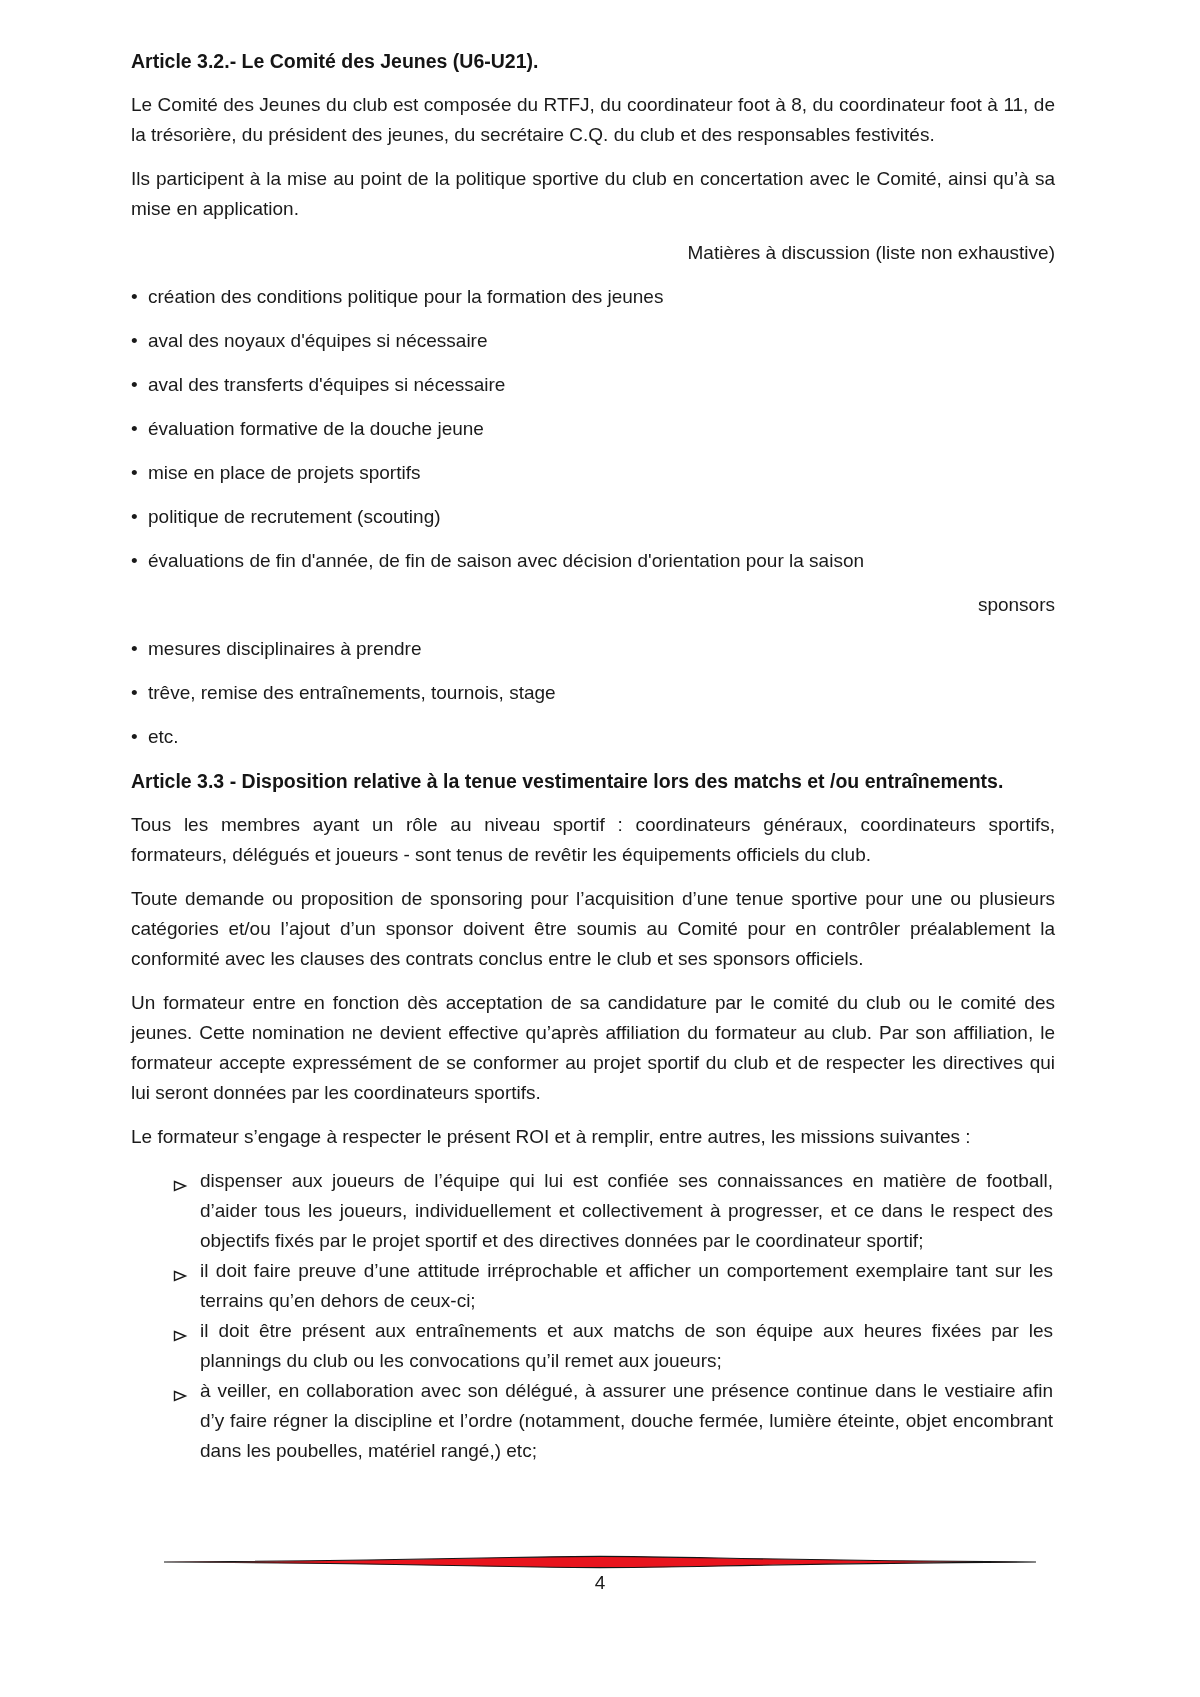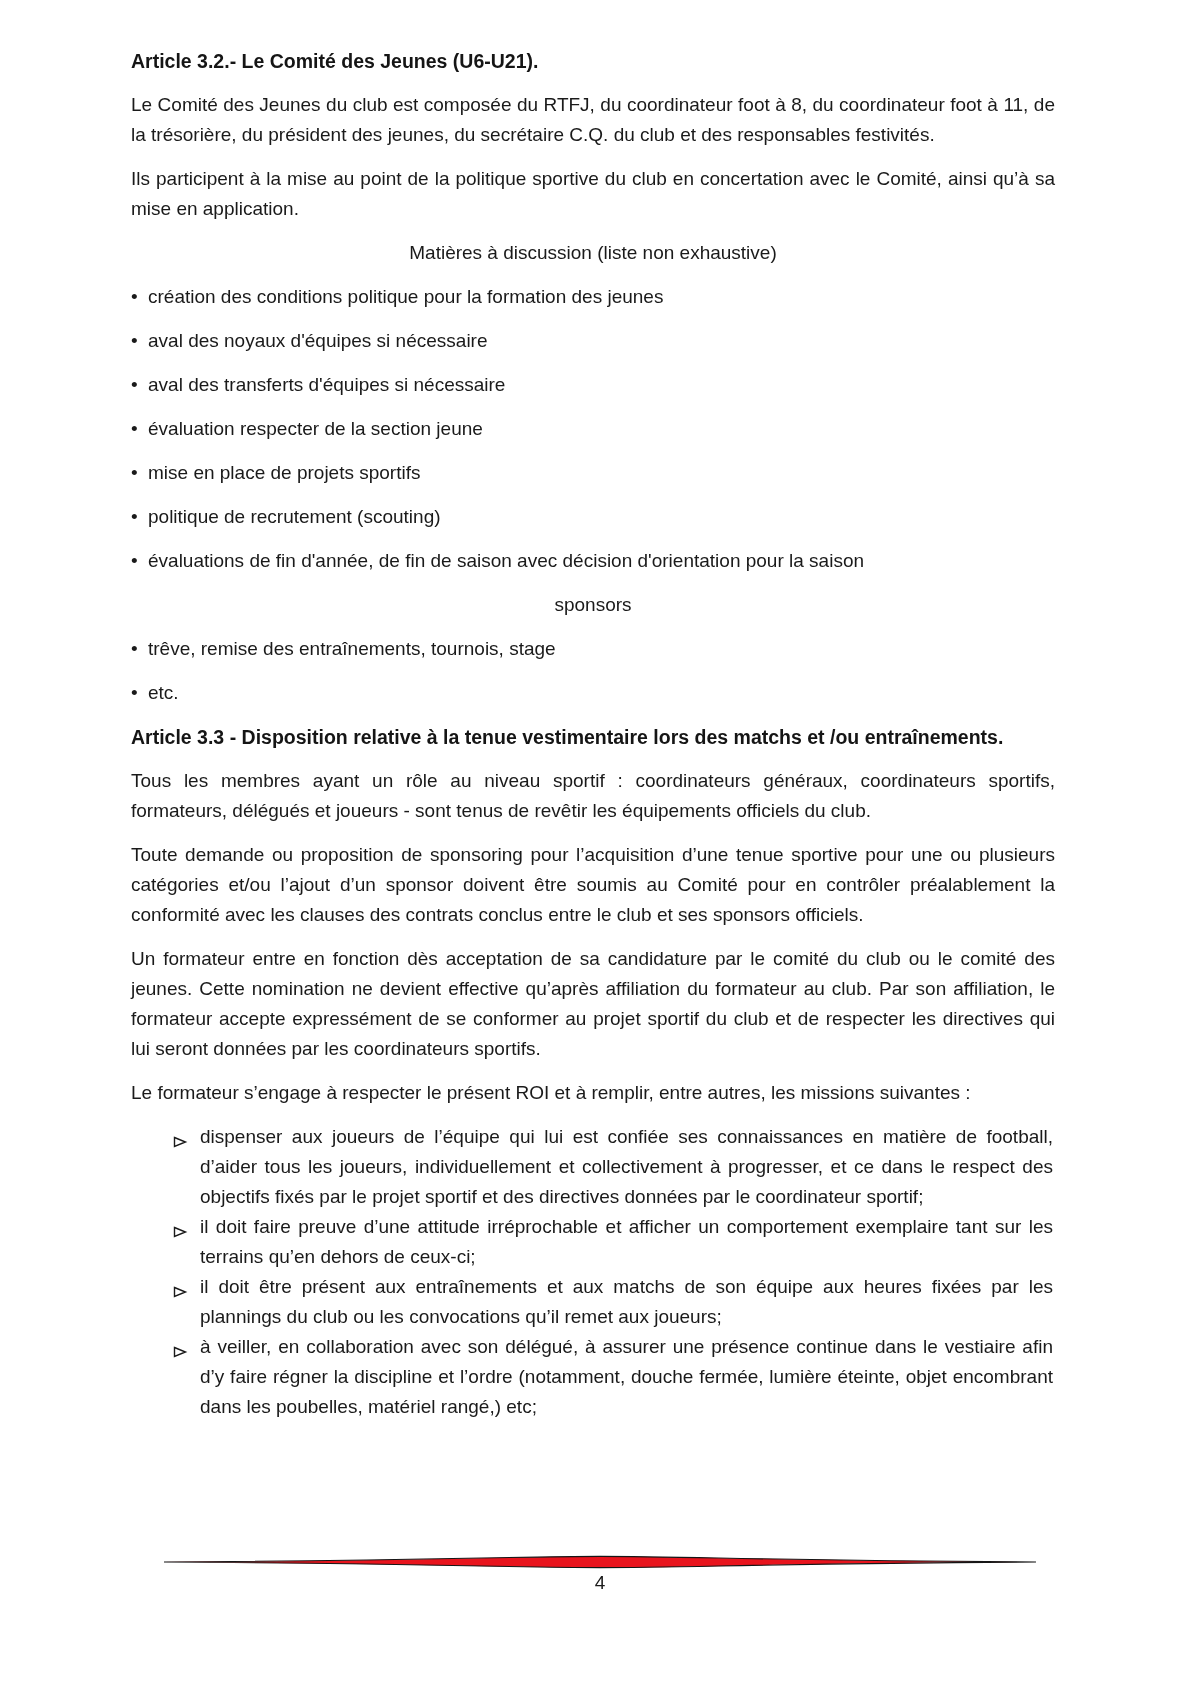--- a/index.html
+++ b/index.html
@@ -25,21 +25,21 @@
     font-size: 19.5px;
     line-height: 30px;
     font-weight: bold;
     margin: 0 0 14px 0;
     color: #151515;
   }
   .para {
     margin: 0 0 14px 0;
     text-align: justify;
   }
-  .para.no-justify { text-align: center; }
+  .para.no-justify { text-align: right; }
   .bullet-item {
     margin: 0 0 14px 0;
   }
   .bullet-item .marker {
     display: inline-block;
     width: 17px;
   }
   .arrow-list { margin: 0 2px 14px 0; }
   .arrow-item {
     position: relative;
@@ -80,27 +80,28 @@
     <h2>Article 3.2.- Le Comité des Jeunes (U6-U21).</h2>
 
     <p class="para">Le Comité des Jeunes du club est composée du RTFJ, du coordinateur foot à 8, du coordinateur foot à 11, de la trésorière, du président des jeunes, du secrétaire C.Q. du club et des responsables festivités.</p>
     <p class="para">Ils participent à la mise au point de la politique sportive du club en concertation avec le Comité, ainsi qu’à sa mise en application.</p>
 
     <p class="para no-justify">Matières à discussion (liste non exhaustive)</p>
 
     <p class="bullet-item"><span class="marker">•</span><span>création des conditions politique pour la formation des jeunes</span></p>
     <p class="bullet-item"><span class="marker">•</span><span>aval des noyaux d'équipes si nécessaire</span></p>
     <p class="bullet-item"><span class="marker">•</span><span>aval des transferts d'équipes si nécessaire</span></p>
-    <p class="bullet-item"><span class="marker">•</span><span>évaluation respecter de la section jeune</span></p>
+    <p class="bullet-item"><span class="marker">•</span><span>évaluation formative de la douche jeune</span></p>
     <p class="bullet-item"><span class="marker">•</span><span>mise en place de projets sportifs</span></p>
     <p class="bullet-item"><span class="marker">•</span><span>politique de recrutement (scouting)</span></p>
     <p class="bullet-item"><span class="marker">•</span><span>évaluations de fin d'année, de fin de saison avec décision d'orientation pour la saison</span></p>
 
     <p class="para no-justify">sponsors</p>
 
+    <p class="bullet-item"><span class="marker">•</span><span>mesures disciplinaires à prendre</span></p>
     <p class="bullet-item"><span class="marker">•</span><span>trêve, remise des entraînements, tournois, stage</span></p>
     <p class="bullet-item"><span class="marker">•</span><span>etc.</span></p>
 
     <h2>Article 3.3 - Disposition relative à la tenue vestimentaire lors des matchs et /ou entraînements.</h2>
 
     <p class="para">Tous les membres ayant un rôle au niveau sportif : coordinateurs généraux, coordinateurs sportifs, formateurs, délégués et joueurs - sont tenus de revêtir les équipements officiels du club.</p>
     <p class="para">Toute demande ou proposition de sponsoring pour l’acquisition d’une tenue sportive pour une ou plusieurs catégories et/ou l’ajout d’un sponsor doivent être soumis au Comité pour en contrôler préalablement la conformité avec les clauses des contrats conclus entre le club et ses sponsors officiels.</p>
 
 
     <p class="para">Un formateur entre en fonction dès acceptation de sa candidature par le comité du club ou le comité des jeunes. Cette nomination ne devient effective qu’après affiliation du formateur au club. Par son affiliation, le formateur accepte expressément de se conformer au projet sportif du club et de respecter les directives qui lui seront données par les coordinateurs sportifs.</p>

